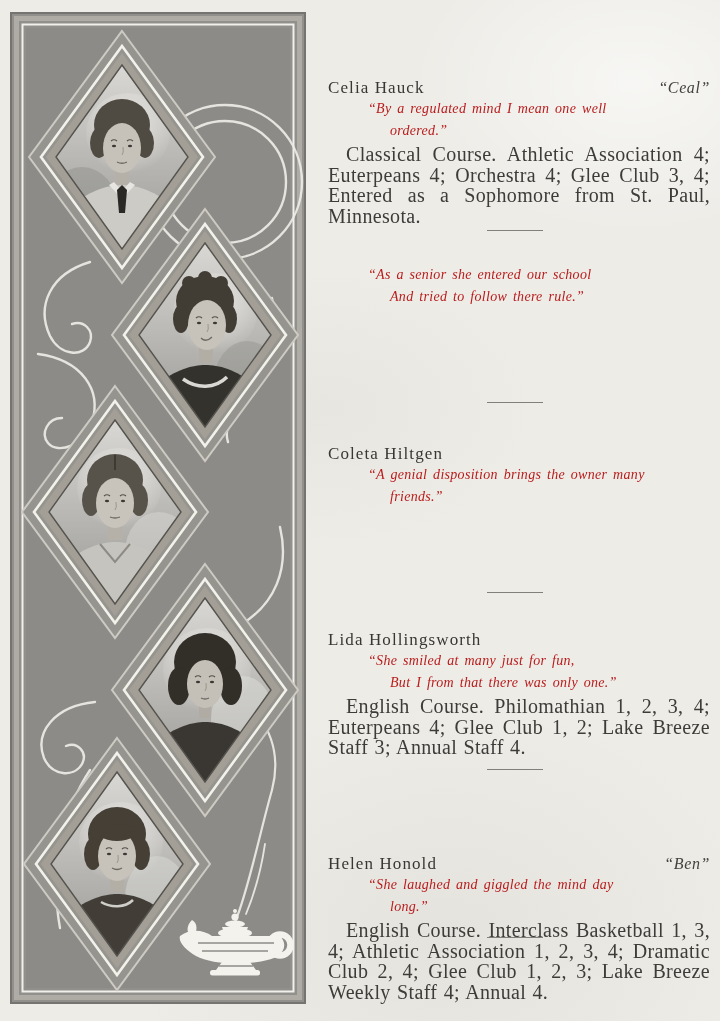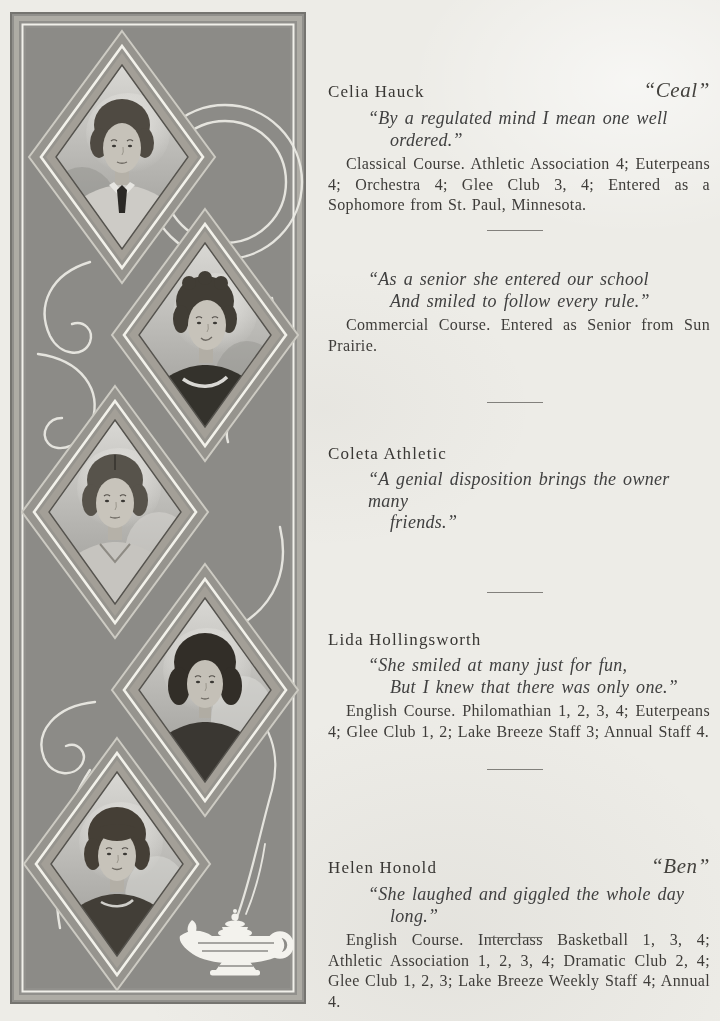--- a/index.html
+++ b/index.html
@@ -17,26 +17,26 @@
   .band svg{display:block;width:100%;height:100%;}
 
   .text-col{position:absolute;left:328px;top:0;width:382px;height:1021px;}
   .entry{position:absolute;left:0;width:382px;}
   .entry.e1{top:78px;} .entry.e2{top:264px;} .entry.e3{top:444px;}
   .entry.e4{top:630px;} .entry.e5{top:854px;}
 
   .entry-head{display:flex;justify-content:space-between;align-items:baseline;}
   .s-name{font-size:17px;letter-spacing:1.1px;color:#39373426;}
   .s-name{color:#393734;}
-  .s-nick{font-style:italic;font-size:21px;letter-spacing:.6px;color:#44423e;}
-  .quote{margin-top:5px;font-style:italic;font-size:18px;line-height:21.5px;
-         letter-spacing:.3px;word-spacing:2px;color:#404040;}
+  .s-nick{font-style:italic;font-size:16px;letter-spacing:.6px;color:#44423e;}
+  .quote{font-style:italic;font-size:14px;line-height:21.5px;
+         letter-spacing:.3px;word-spacing:2px;color:#b91c1c;}
   .q0{margin-left:40px;}
   .q1{margin-left:62px;}
-  .acts{margin-top:3px;font-size:16px;line-height:20.5px;letter-spacing:.35px;
+  .acts{margin-top:3px;font-size:20px;line-height:20.5px;letter-spacing:.35px;
         word-spacing:1px;text-align:justify;text-align-last:left;text-indent:18px;color:#3e3c39;}
 
   .divider{position:absolute;left:159px;width:56px;height:0;
            border-top:1.5px solid #6f6d69;opacity:.85;}
   .divider.d1{top:230px;} .divider.d2{top:402px;} .divider.d3{top:592px;}
   .divider.d4{top:769px;} .divider.d5{top:937px;}
 </style>
 </head>
 <body>
 
@@ -253,57 +253,56 @@
       <div class="q0">“By a regulated mind I mean one well</div>
       <div class="q1">ordered.”</div>
     </div>
     <div class="acts">Classical Course.  Athletic Association 4; Euterpeans 4; Orchestra 4; Glee Club 3, 4; Entered as a Sophomore from St. Paul, Minnesota.</div>
   </div>
   <div class="divider d1"></div>
 
   <div class="entry e2">
     <div class="quote">
       <div class="q0">“As a senior she entered our school</div>
-      <div class="q1">And smiled to follow every rule.”</div>
-    </div>
-    <div class="acts">Commercial Course.  Entered as Senior from Sun Prairie.</div>
+      <div class="q1">And tried to follow there rule.”</div>
+    </div>
   </div>
   <div class="divider d2"></div>
 
   <div class="entry e3">
     <div class="entry-head">
-      <span class="s-name">Coleta Athletic</span>
+      <span class="s-name">Coleta Hiltgen</span>
       <span class="s-nick"></span>
     </div>
     <div class="quote">
       <div class="q0">“A genial disposition brings the owner many</div>
       <div class="q1">friends.”</div>
     </div>
   </div>
   <div class="divider d3"></div>
 
   <div class="entry e4">
     <div class="entry-head">
       <span class="s-name">Lida Hollingsworth</span>
       <span class="s-nick"></span>
     </div>
     <div class="quote">
       <div class="q0">“She smiled at many just for fun,</div>
-      <div class="q1">But I knew that there was only one.”</div>
+      <div class="q1">But I from that there was only one.”</div>
     </div>
     <div class="acts">English Course. Philomathian 1, 2, 3, 4; Euterpeans 4; Glee Club 1, 2; Lake Breeze Staff 3; Annual Staff 4.</div>
   </div>
   <div class="divider d4"></div>
 
   <div class="entry e5">
     <div class="entry-head">
       <span class="s-name">Helen Honold</span>
       <span class="s-nick">“Ben”</span>
     </div>
     <div class="quote">
-      <div class="q0">“She laughed and giggled the whole day</div>
+      <div class="q0">“She laughed and giggled the mind day</div>
       <div class="q1">long.”</div>
     </div>
     <div class="acts">English Course.  Interclass Basketball 1, 3, 4; Athletic Association 1, 2, 3, 4; Dramatic Club 2, 4; Glee Club 1, 2, 3; Lake Breeze Weekly Staff 4; Annual 4.</div>
   </div>
   <div class="divider d5"></div>
 
 </div>
 
 </body></html>

